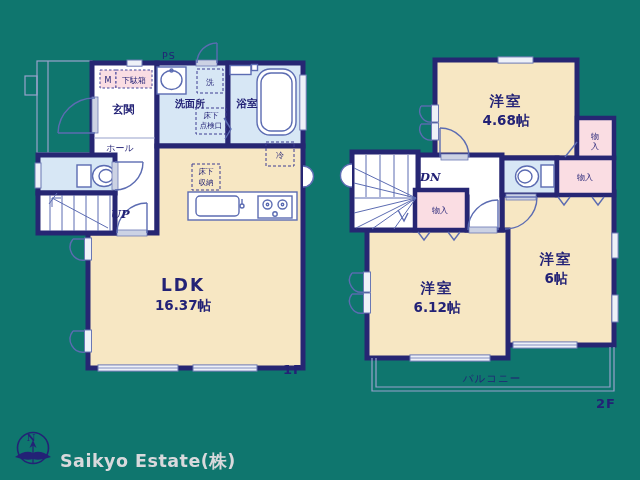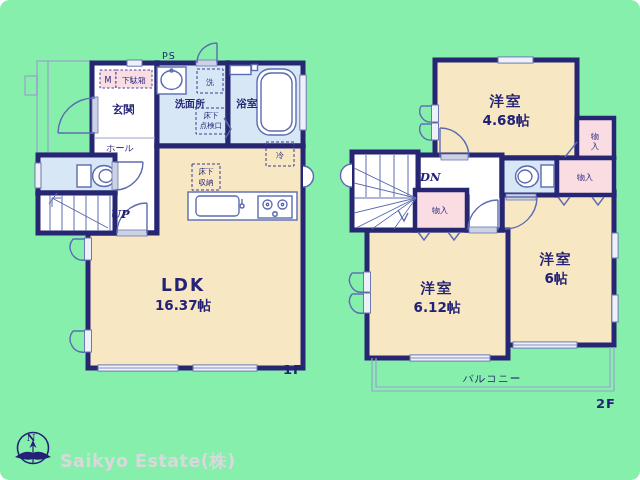--- a/index.html
+++ b/index.html
@@ -1,16 +1,16 @@
 <!DOCTYPE html>
 <html><head>
 <meta charset="utf-8">
 <style>
   html,body{margin:0;padding:0;background:#ffffff;}
-  .canvas{position:relative;width:640px;height:480px;background:#86efac;overflow:hidden;border-radius:9px;}
+  .canvas{position:relative;width:640px;height:480px;background:#0f766e;overflow:hidden;}
   svg{display:block;}
   
   .room-white{fill:#ffffff;stroke:#262673;stroke-width:5;stroke-linejoin:miter;}
   .room-cream{fill:#f7e7c3;stroke:#262673;stroke-width:5;stroke-linejoin:miter;}
   .room-blue{fill:#d7e7f5;stroke:#262673;stroke-width:5;stroke-linejoin:miter;}
   .room-pink{fill:#fadde3;stroke:#262673;stroke-width:4.5;stroke-linejoin:miter;}
   .cab{fill:#fadde3;stroke:#44449a;stroke-width:1;stroke-dasharray:2.5 2;}
   .dash{fill:none;stroke:#3d3d92;stroke-width:1;stroke-dasharray:3 2;}
   .fix{fill:none;stroke:#5c6cb2;stroke-width:1.4;}
   .fixw{fill:#ffffff;stroke:#5c6cb2;stroke-width:1.4;}

